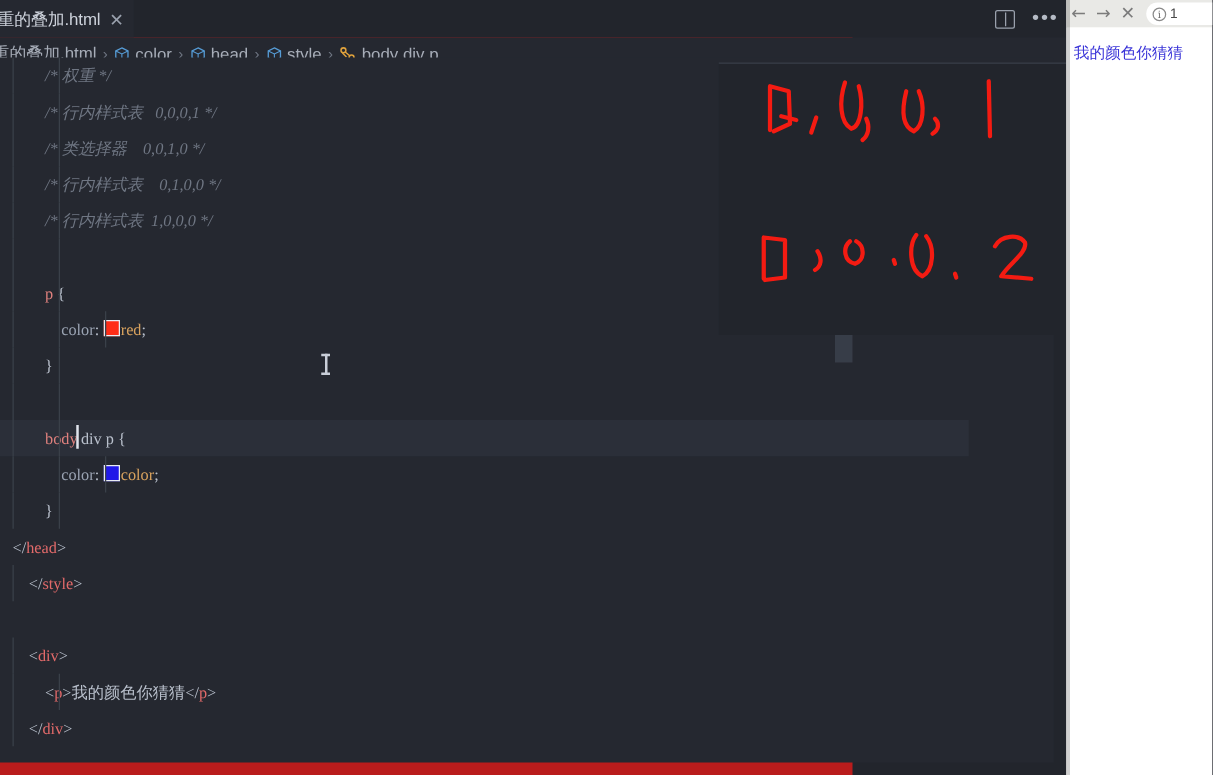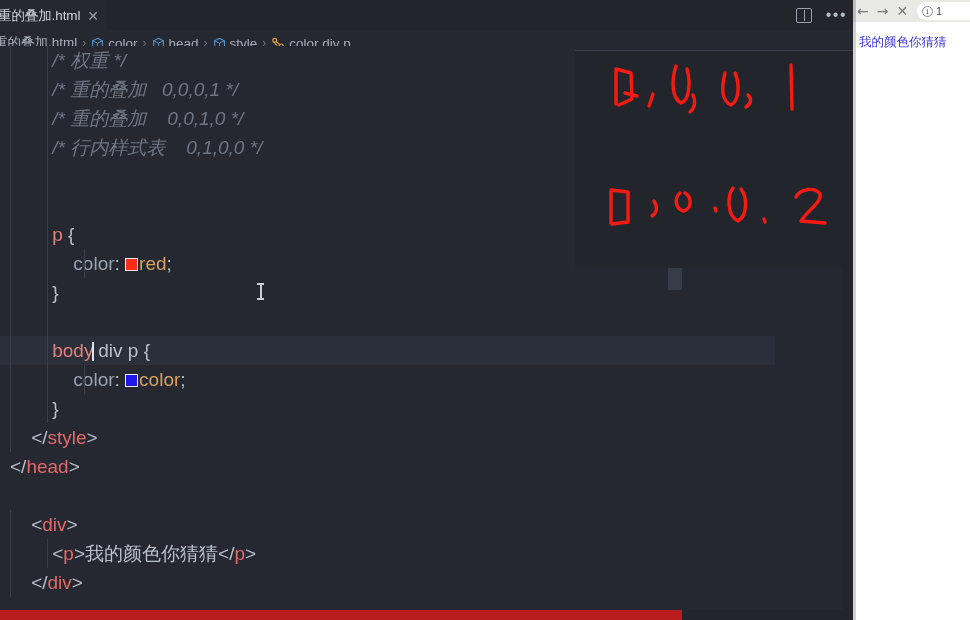--- a/index.html
+++ b/index.html
@@ -115,22 +115,22 @@
   .cube svg { display: block; }
   .rule-ico { width: 14px; height: 13px; }
 
   
   .code {
     position: absolute;
     left: 0; top: 56px;
     width: 843px; height: 564px;
     background: #252830;
     overflow: hidden;
-    font-family: Liberation Sans, sans-serif;
-    font-size: 19px;
+    font-family: Liberation Serif, serif;
+    font-size: 13px;
     line-height: 29px;
     color: #aab1c0;
   }
   .line {
     position: relative;
     height: 29px;
     white-space: pre;
     padding-left: 10px;
   }
   .line.active {
@@ -349,40 +349,40 @@
       <span class="crumb-sep">›</span>
 
       <span class="crumb">
         <span class="cube rule-ico">
           <svg width="14" height="13" viewBox="0 0 16 16">
             <circle cx="4" cy="4" r="2.4" fill="none" stroke="#e0a23c" stroke-width="1.5"></circle>
             <circle cx="12" cy="11" r="2.4" fill="none" stroke="#e0a23c" stroke-width="1.5"></circle>
             <path d="M5.8 5.6 10.2 9.4M3 6.6l4 4" stroke="#e0a23c" stroke-width="1.4" fill="none"></path>
           </svg>
         </span>
-        <span>color div p</span>
+        <span>body div p</span>
       </span>
     </div>
 
     <div class="code" id="code" style="margin-top: -10px;">
         <div class="line"><div class="guide" style="left: 10px;"></div><div class="guide" style="left: 47.2px;"></div><span>        </span><span class="tok-comment">/* 权重 */</span></div>
-        <div class="line"><div class="guide" style="left: 10px;"></div><div class="guide" style="left: 47.2px;"></div><span>        </span><span class="tok-comment">/* 重的叠加   0,0,0,1 */</span></div>
-        <div class="line"><div class="guide" style="left: 10px;"></div><div class="guide" style="left: 47.2px;"></div><span>        </span><span class="tok-comment">/* 重的叠加    0,0,1,0 */</span></div>
+        <div class="line"><div class="guide" style="left: 10px;"></div><div class="guide" style="left: 47.2px;"></div><span>        </span><span class="tok-comment">/* 行内样式表   0,0,0,1 */</span></div>
+        <div class="line"><div class="guide" style="left: 10px;"></div><div class="guide" style="left: 47.2px;"></div><span>        </span><span class="tok-comment">/* 类选择器    0,0,1,0 */</span></div>
         <div class="line"><div class="guide" style="left: 10px;"></div><div class="guide" style="left: 47.2px;"></div><span>        </span><span class="tok-comment">/* 行内样式表    0,1,0,0 */</span></div>
-        <div class="line"><div class="guide" style="left: 10px;"></div><div class="guide" style="left: 47.2px;"></div><span>        </span></div>
+        <div class="line"><div class="guide" style="left: 10px;"></div><div class="guide" style="left: 47.2px;"></div><span>        </span><span class="tok-comment">/* 行内样式表  1,0,0,0 */</span></div>
         <div class="line"><div class="guide" style="left: 10px;"></div><div class="guide" style="left: 47.2px;"></div><span>        </span></div>
         <div class="line"><div class="guide" style="left: 10px;"></div><div class="guide" style="left: 47.2px;"></div><span>        </span><span class="tok-sel">p</span><span class="tok-punct"> {</span></div>
         <div class="line"><div class="guide" style="left: 10px;"></div><div class="guide" style="left: 47.2px;"></div><div class="guide" style="left: 84.4px;"></div><span>            </span><span class="tok-prop">color</span><span class="tok-punct">: </span><span class="swatch" style="background: rgb(255, 45, 23);"></span><span class="tok-val">red</span><span class="tok-punct">;</span></div>
         <div class="line"><div class="guide" style="left: 10px;"></div><div class="guide" style="left: 47.2px;"></div><span>        </span><span class="tok-punct">}</span></div>
         <div class="line"><div class="guide" style="left: 10px;"></div><div class="guide" style="left: 47.2px;"></div><span>        </span></div>
         <div class="line active"><div class="guide" style="left: 10px;"></div><div class="guide" style="left: 47.2px;"></div><span>        </span><span class="tok-sel">body</span><span class="caret"></span><span class="tok-punct"> div p {</span></div>
         <div class="line"><div class="guide" style="left: 10px;"></div><div class="guide" style="left: 47.2px;"></div><div class="guide" style="left: 84.4px;"></div><span>            </span><span class="tok-prop">color</span><span class="tok-punct">: </span><span class="swatch" style="background: rgb(32, 24, 232);"></span><span class="tok-val">color</span><span class="tok-punct">;</span></div>
         <div class="line"><div class="guide" style="left: 10px;"></div><div class="guide" style="left: 47.2px;"></div><span>        </span><span class="tok-punct">}</span></div>
+        <div class="line"><span></span><span class="tok-punct">&lt;/</span><span class="tok-tagname">head</span><span class="tok-punct">&gt;</span></div>
         <div class="line"><div class="guide" style="left: 10px;"></div><span>    </span><span class="tok-punct">&lt;/</span><span class="tok-tagname">style</span><span class="tok-punct">&gt;</span></div>
-        <div class="line"><span></span><span class="tok-punct">&lt;/</span><span class="tok-tagname">head</span><span class="tok-punct">&gt;</span></div>
         <div class="line"><span></span></div>
         <div class="line"><div class="guide" style="left: 10px;"></div><span>    </span><span class="tok-punct">&lt;</span><span class="tok-tagname">div</span><span class="tok-punct">&gt;</span></div>
         <div class="line"><div class="guide" style="left: 10px;"></div><div class="guide" style="left: 47.2px;"></div><span>        </span><span class="tok-punct">&lt;</span><span class="tok-tagname">p</span><span class="tok-punct">&gt;</span><span class="tok-text">我的颜色你猜猜</span><span class="tok-punct">&lt;/</span><span class="tok-tagname">p</span><span class="tok-punct">&gt;</span></div>
         <div class="line"><div class="guide" style="left: 10px;"></div><span>    </span><span class="tok-punct">&lt;/</span><span class="tok-tagname">div</span><span class="tok-punct">&gt;</span></div>
       </div>
 
     <div class="ibeam">
       <div class="cap-t"></div>
         <div class="stem"></div>
         <div class="cap-b"></div>

